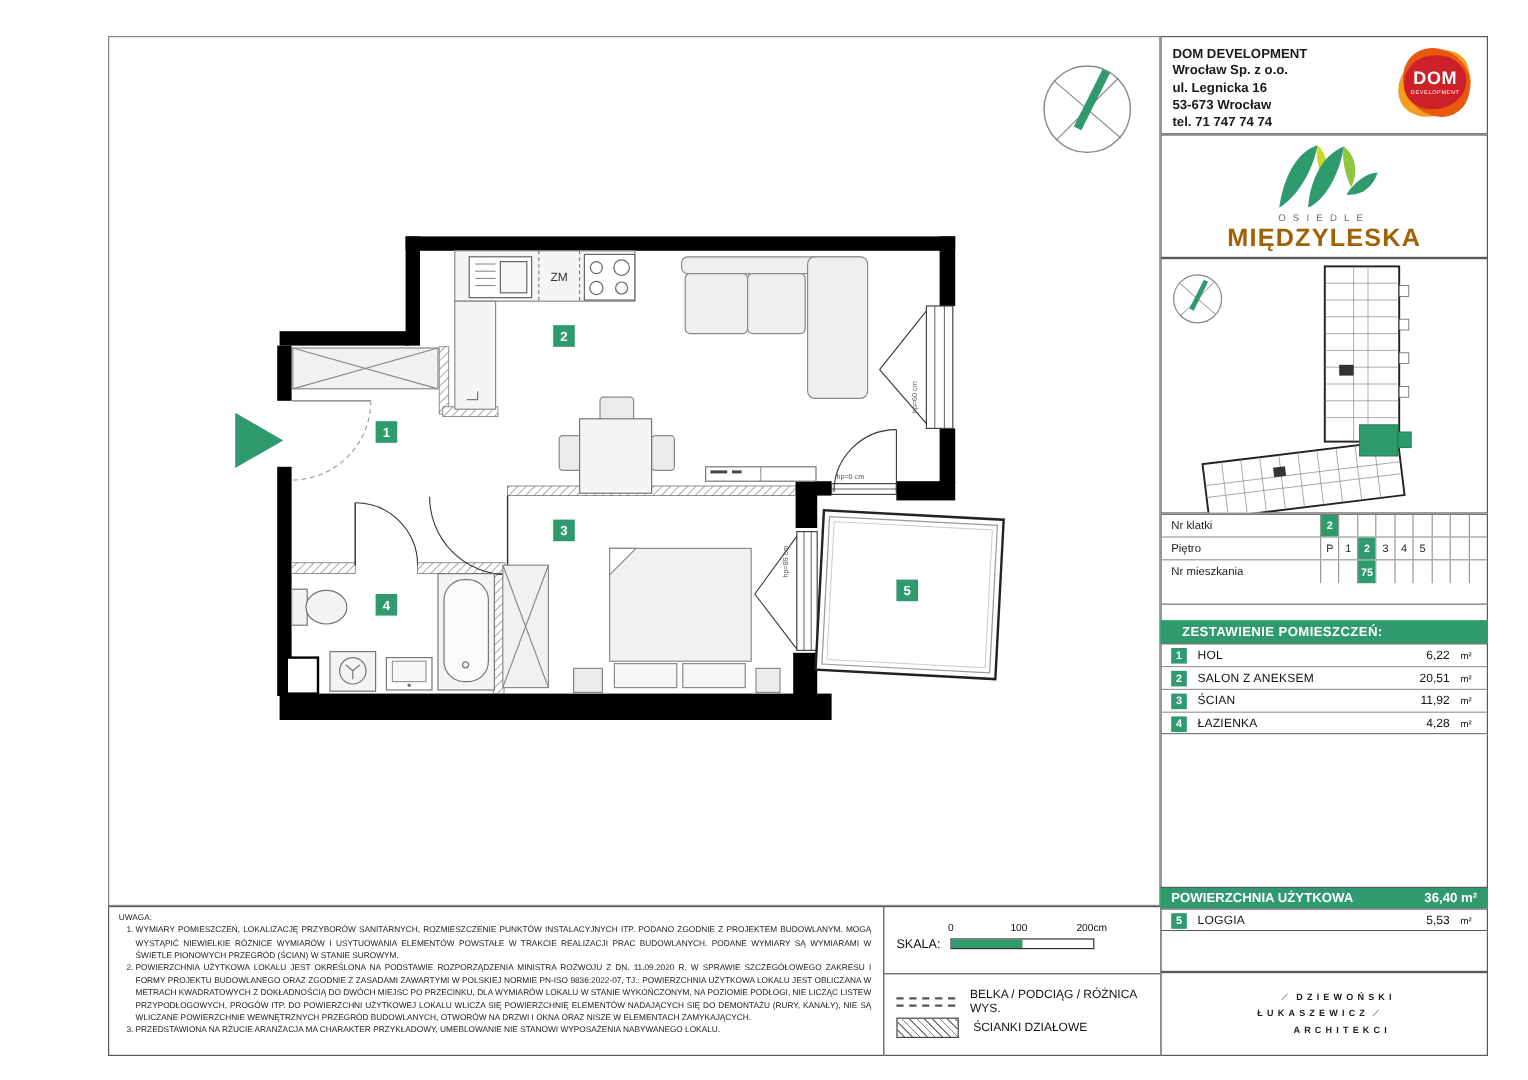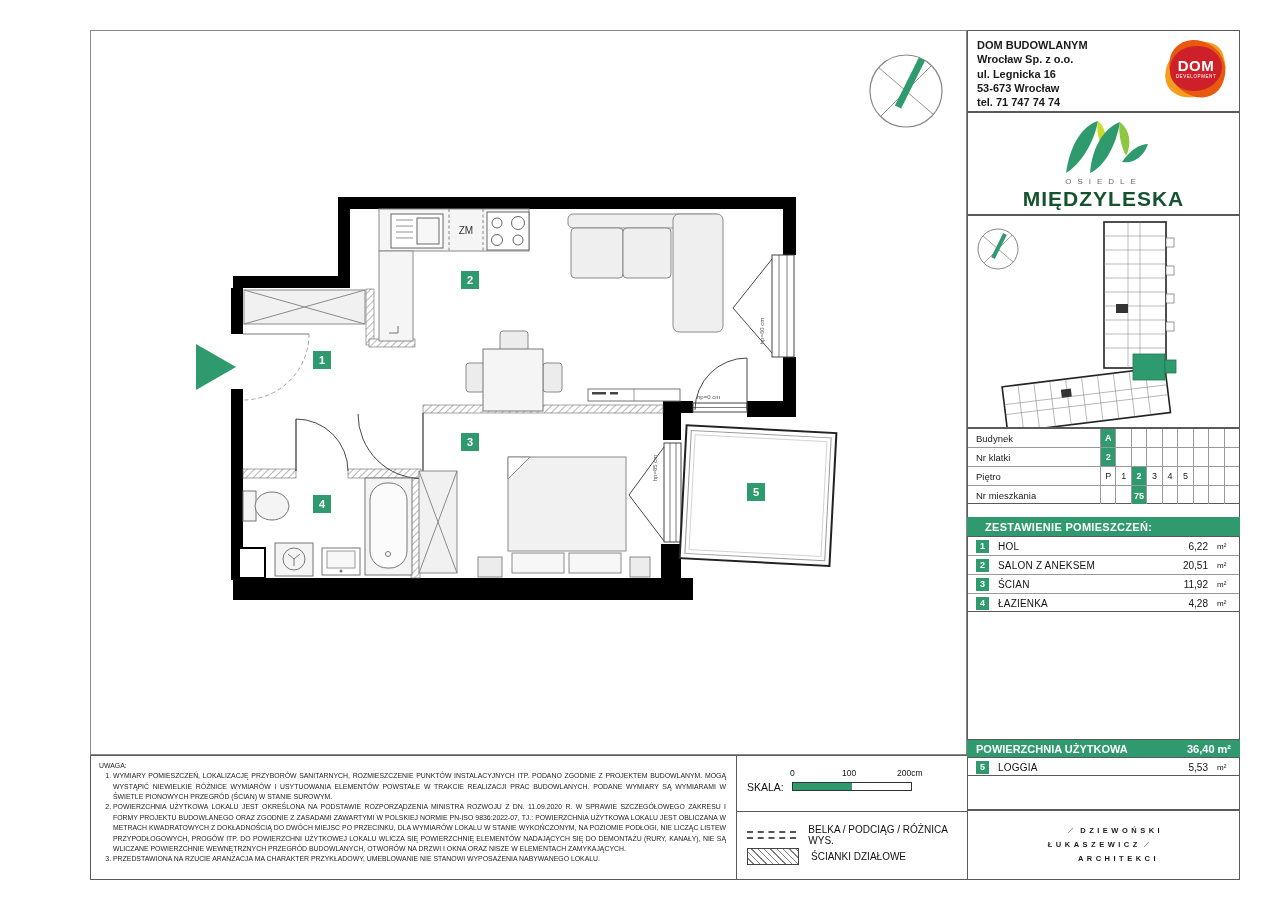--- a/index.html
+++ b/index.html
@@ -41,21 +41,21 @@
   .b1{left:6px;top:8px;width:62px;height:52px;background:#F59D20;border-radius:62% 38% 55% 45%;transform:rotate(-14deg);}
   .b2{left:10px;top:5px;width:58px;height:55px;background:#E8590F;border-radius:45% 55% 42% 58%;transform:rotate(18deg);}
   .b3{left:12px;top:10px;width:52px;height:45px;background:#CE2029;border-radius:52% 48% 55% 45%;}
   .dom-txt{position:absolute;left:12px;top:10px;width:52px;height:45px;display:flex;flex-direction:column;
      align-items:center;justify-content:center;color:#fff;}
   .dom-main{font-size:15px;font-weight:bold;letter-spacing:.5px;line-height:1;}
   .dom-sub{font-size:4.5px;letter-spacing:.6px;margin-top:1px;}
 
   #estate-box{top:112px;height:103px;display:flex;flex-direction:column;align-items:center;justify-content:center;}
   .kicker{font-size:8px;letter-spacing:6px;color:#5d7266;margin-top:2px;}
-  .estate-name{font-size:21px;font-weight:bold;color:#14532d;letter-spacing:1px;margin-top:1px;}
+  .estate-name{font-size:21px;font-weight:bold;color:#a16207;letter-spacing:1px;margin-top:1px;}
 
   #siteplan-box{top:215px;height:213px;}
 
   #btable-box{top:428px;height:76px;padding:0;}
   .bt-row{display:flex;height:19px;border-bottom:1px solid #999;box-sizing:border-box;align-items:stretch;}
   .bt-row:last-child{border-bottom:none;}
   .bt-label{flex:0 0 124px;font-size:9.5px;color:#222;padding-left:8px;display:flex;align-items:center;}
   .bt-cell{flex:1;border-left:1px solid #999;font-size:9px;display:flex;align-items:center;justify-content:center;color:#222;}
   .bt-cell.hl{background:#2F9A6E;color:#fff;font-weight:bold;}
 
@@ -286,21 +286,21 @@
         </div>
       <span class="leg-label">BELKA / PODCIĄG / RÓŻNICA WYS.</span>
     </div>
     <div class="leg-row leg2">
       <div class="hatch-icon"></div>
       <span class="leg-label">ŚCIANKI DZIAŁOWE</span>
     </div>
   </div>
 
   <div class="box rp" id="company-box">
-    <div class="co-line">DOM BUDOWLANYM</div>
+    <div class="co-line">DOM DEVELOPMENT</div>
     <div class="co-line">Wrocław Sp. z o.o.</div>
     <div class="co-line">ul. Legnicka 16</div>
     <div class="co-line">53-673 Wrocław</div>
     <div class="co-line">tel. 71 747 74 74</div>
     <div class="dom-logo">
       <div class="blob b1"></div>
       <div class="blob b2"></div>
       <div class="blob b3"></div>
       <div class="dom-txt">
         <span class="dom-main">DOM</span>
@@ -372,32 +372,20 @@
 
       <g>
         <rect x="165" y="138" width="32" height="26" fill="#2F9A6E" stroke="#1e7a52" stroke-width="0.8"></rect>
         <rect x="197" y="144" width="11" height="13" fill="#2F9A6E" stroke="#1e7a52" stroke-width="0.8"></rect>
       </g>
     </svg>
   </div>
 
   <div class="box rp" id="btable-box">
       <div class="bt-row">
-        <div class="bt-label">Budynek</div>
-        <div class="bt-cell hl">A</div>
-        <div class="bt-cell"></div>
-        <div class="bt-cell"></div>
-        <div class="bt-cell"></div>
-        <div class="bt-cell"></div>
-        <div class="bt-cell"></div>
-        <div class="bt-cell"></div>
-        <div class="bt-cell"></div>
-        <div class="bt-cell"></div>
-      </div>
-      <div class="bt-row">
         <div class="bt-label">Nr klatki</div>
         <div class="bt-cell hl">2</div>
         <div class="bt-cell"></div>
         <div class="bt-cell"></div>
         <div class="bt-cell"></div>
         <div class="bt-cell"></div>
         <div class="bt-cell"></div>
         <div class="bt-cell"></div>
         <div class="bt-cell"></div>
         <div class="bt-cell"></div>

